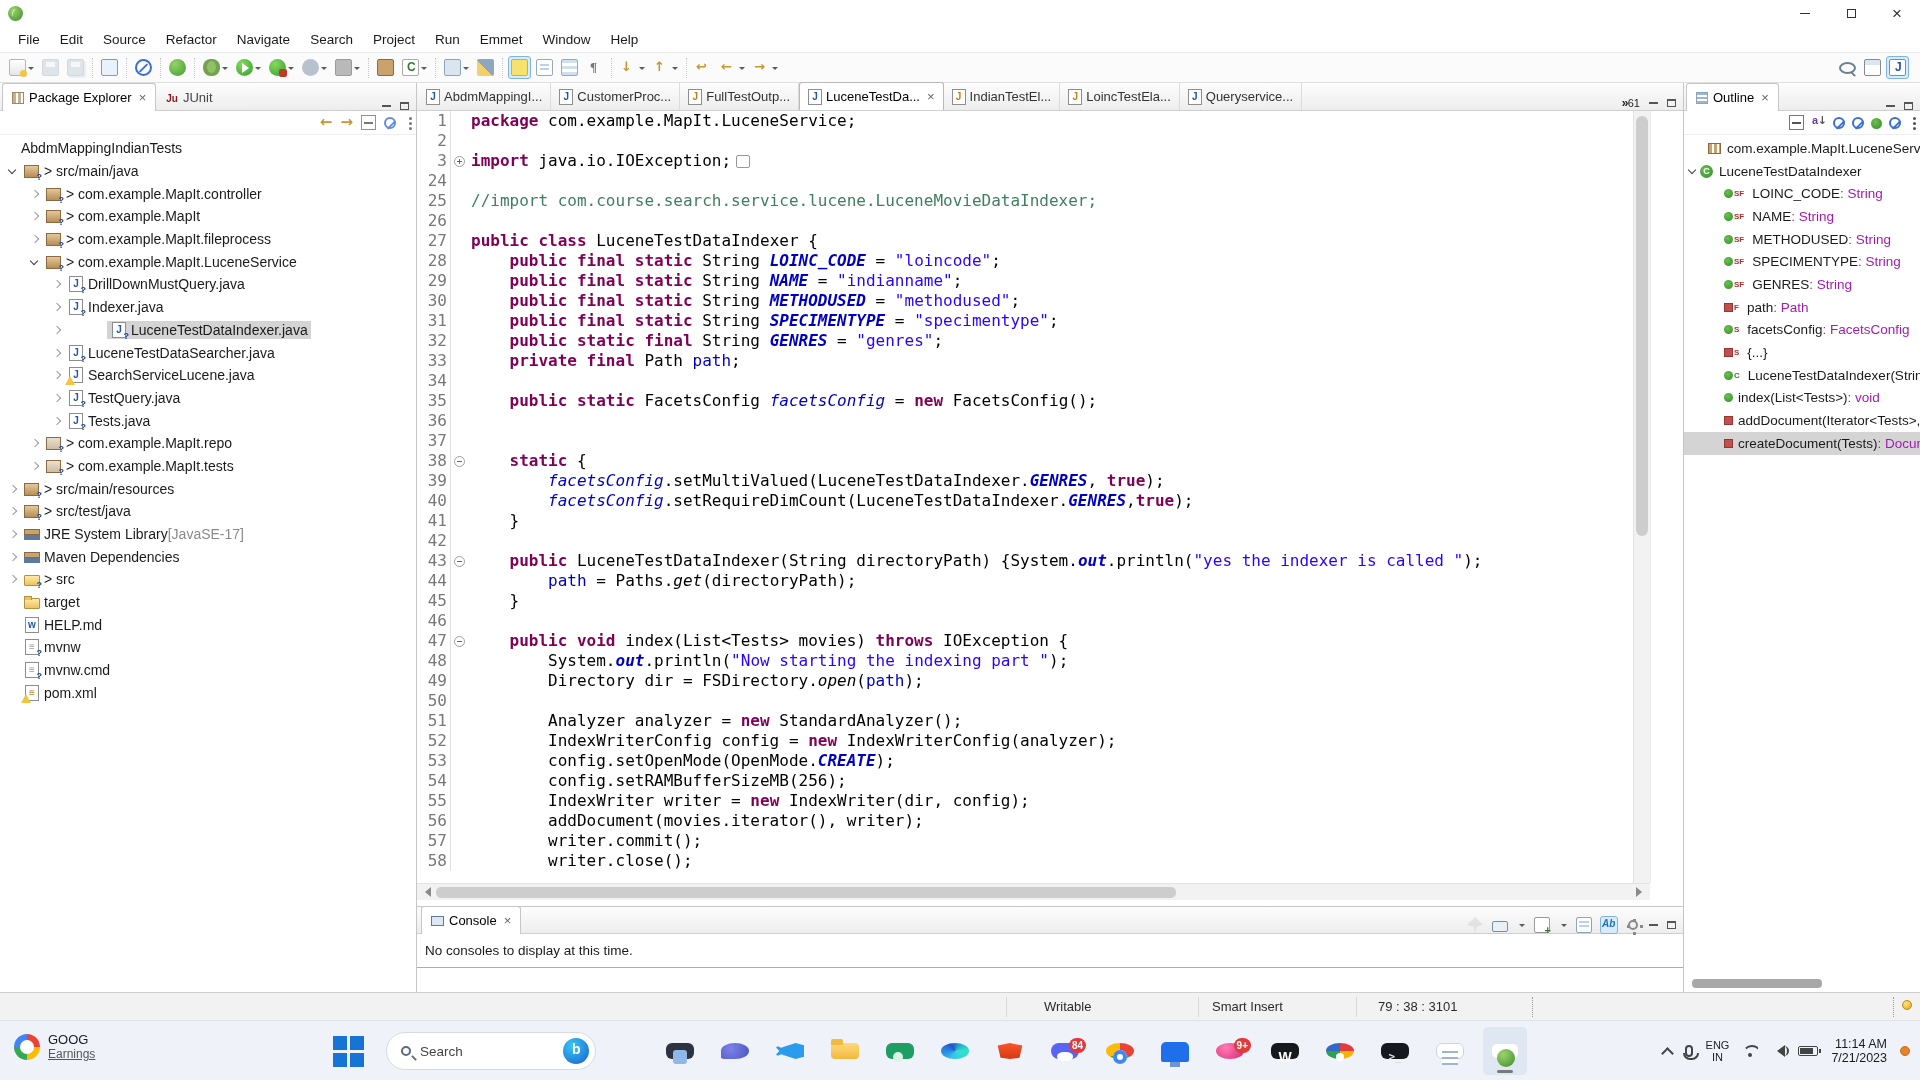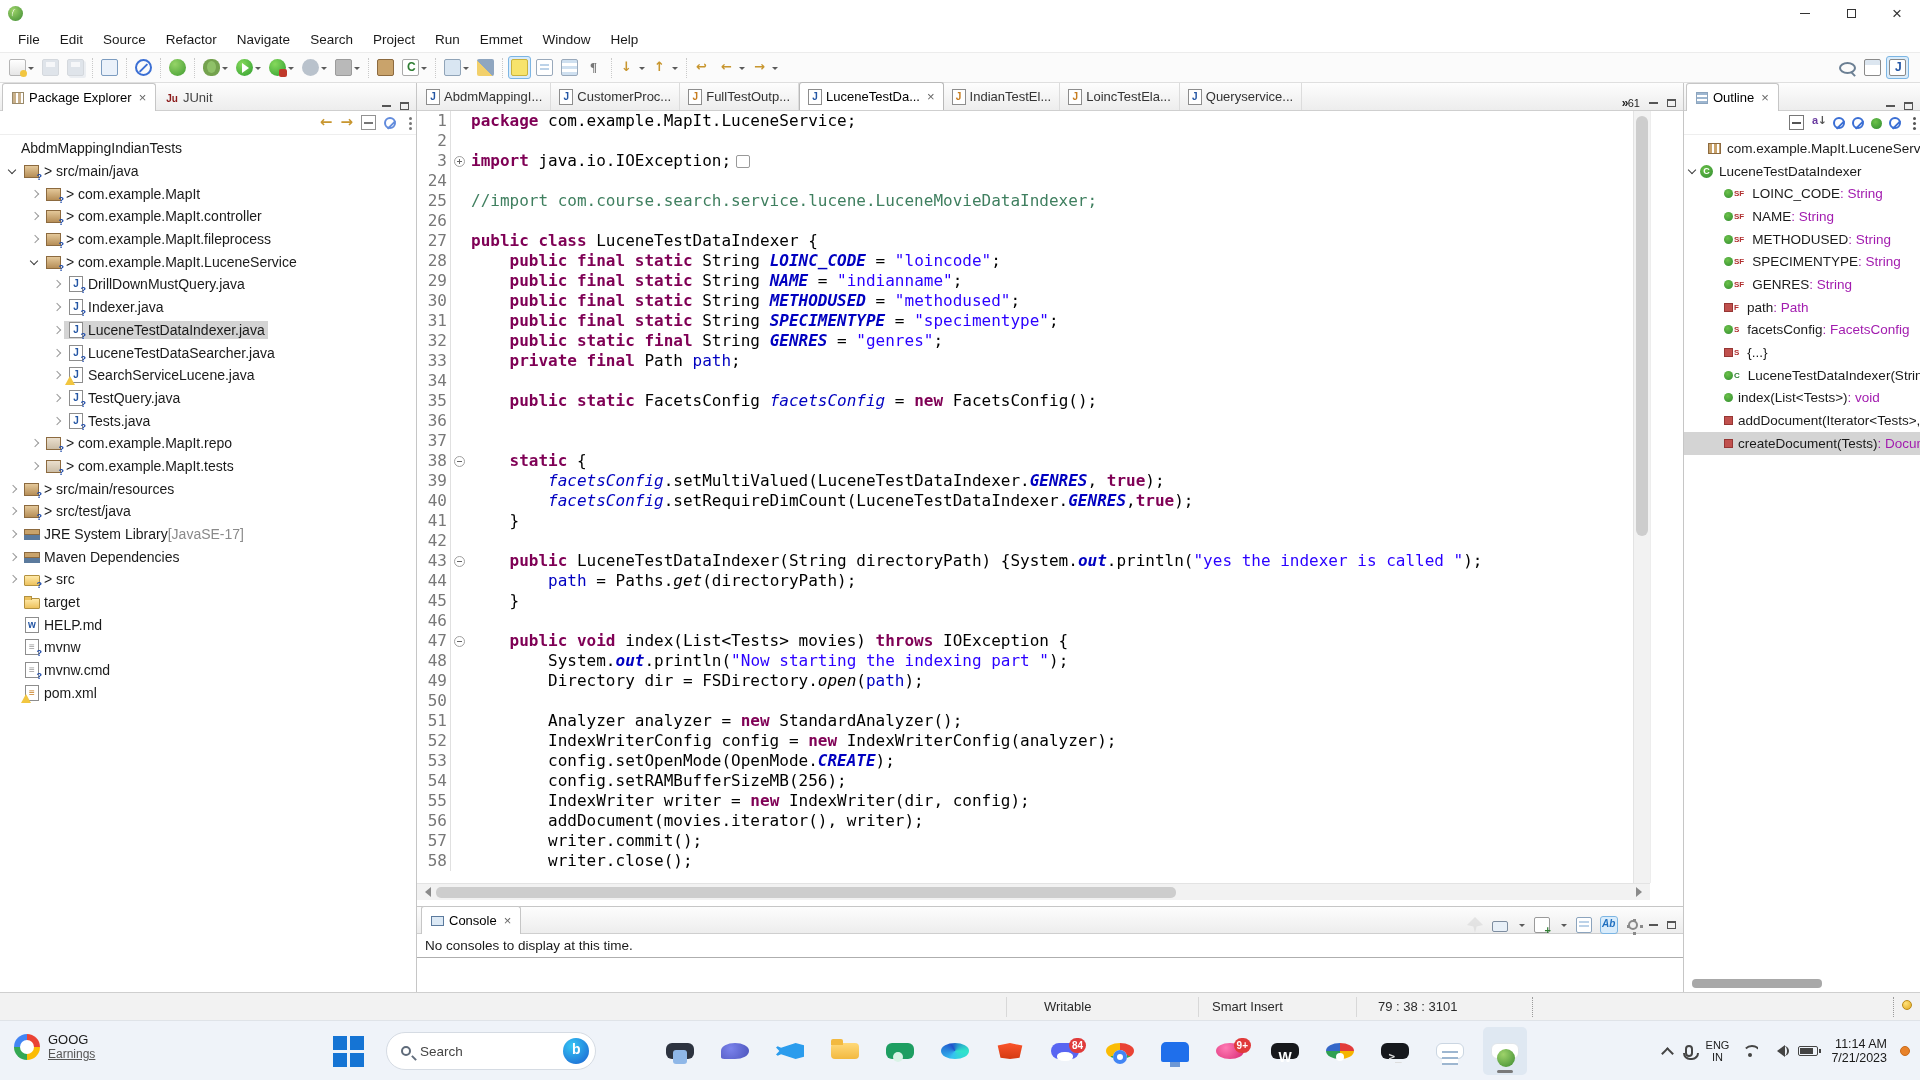--- a/index.html
+++ b/index.html
@@ -194,21 +194,21 @@
   .oclass{width:13px;height:13px;border-radius:50%;background:radial-gradient(circle at 40% 35%,#6cc24a,#2f8a2f);
     color:#fff;font:bold 9px/13px "Liberation Sans",sans-serif;text-align:center;flex:0 0 13px;margin-right:6px;}
   .opkg{width:13px;height:11px;background:repeating-linear-gradient(90deg,#c9a36b 0 3px,#fff 3px 5px);
     border:1px solid #8c6a3f;flex:0 0 13px;margin-right:6px;}
   .otype{color:#a21caf;}
   .right-hthumb{position:absolute;left:8px;bottom:4px;width:130px;height:9px;background:#a8a8a8;border-radius:4px;}
 
   
   .console-tabs{height:27px;background:linear-gradient(#fdfdfd,#ededed);border-bottom:1px solid #cfcfcf;
     display:flex;align-items:flex-end;padding-left:4px;}
-  .console-msg{height:24px;display:flex;align-items:center;padding-left:8px;font-size:13.5px;color:#1a1a1a;
+  .console-msg{height:34px;display:flex;align-items:center;padding-left:8px;font-size:13.5px;color:#1a1a1a;
     border-bottom:1px solid #aeaeae;}
   .ci{width:16px;height:16px;position:relative;border-radius:2px;}
   .ci.active{background:#d9ecfb;outline:1px solid #7cb5e3;}
   .ci-pin{background:#d7d7d7;clip-path:polygon(50% 0,100% 50%,60% 60%,50% 100%,40% 60%,0 50%);opacity:.6;}
   .ci-monitor{border:1.5px solid #7d8da0;background:#e8f0f8;height:11px;margin-top:2px;}
   .ci-newpage{background:#fff;border:1px solid #9a9a9a;}
   .ci-newpage::after{content:"+";position:absolute;right:-2px;bottom:-4px;color:#2e7d32;font:bold 11px "Liberation Sans",sans-serif;}
   .ci-doc{background:#fff;border:1px solid #8ca4bd;}
   .ci-doc::after{content:"";position:absolute;left:2px;right:2px;top:3px;height:8px;
     background:repeating-linear-gradient(#bcd2e8 0 2px,#fff 2px 4px);}
@@ -479,28 +479,28 @@
           <span class="chev v"></span>
           <span class="labelwrap">
             <span class="ticon ic-pkgroot"></span>
             <span>&gt; src/main/java</span>
           </span>
         </div>
         <div class="trow" style="padding-left: 28px;">
           <span class="chev r"></span>
           <span class="labelwrap">
             <span class="ticon ic-pkg"></span>
+            <span>&gt; com.example.MapIt.controller</span>
+          </span>
+        </div>
+        <div class="trow" style="padding-left: 28px;">
+          <span class="chev r"></span>
+          <span class="labelwrap">
+            <span class="ticon ic-pkg"></span>
             <span>&gt; com.example.MapIt</span>
-          </span>
-        </div>
-        <div class="trow" style="padding-left: 28px;">
-          <span class="chev r"></span>
-          <span class="labelwrap">
-            <span class="ticon ic-pkg"></span>
-            <span>&gt; com.example.MapIt.controller</span>
           </span>
         </div>
         <div class="trow" style="padding-left: 28px;">
           <span class="chev r"></span>
           <span class="labelwrap">
             <span class="ticon ic-pkg"></span>
             <span>&gt; com.example.MapIt.fileprocess</span>
           </span>
         </div>
         <div class="trow" style="padding-left: 28px;">
@@ -517,35 +517,35 @@
             <span>DrillDownMustQuery.java</span>
           </span>
         </div>
         <div class="trow" style="padding-left: 50px;">
           <span class="chev r"></span>
           <span class="labelwrap">
             <span class="ticon ic-j"></span>
             <span>Indexer.java</span>
           </span>
         </div>
-        <div class="trow sel" style="padding-left: 50px;">
+        <div class="trow sel" style="padding-left: 50px; gap: 43px;">
           <span class="chev r"></span>
           <span class="labelwrap">
             <span class="ticon ic-j"></span>
             <span>LuceneTestDataIndexer.java</span>
           </span>
         </div>
         <div class="trow" style="padding-left: 50px;">
           <span class="chev r"></span>
           <span class="labelwrap">
             <span class="ticon ic-j"></span>
             <span>LuceneTestDataSearcher.java</span>
           </span>
         </div>
-        <div class="trow" style="padding-left: 50px;">
+        <div class="trow" style="padding-left: 22px; margin-left: 28px;">
           <span class="chev r"></span>
           <span class="labelwrap">
             <span class="ticon ic-jw"></span>
             <span>SearchServiceLucene.java</span>
           </span>
         </div>
         <div class="trow" style="padding-left: 50px;">
           <span class="chev r"></span>
           <span class="labelwrap">
             <span class="ticon ic-j"></span>

